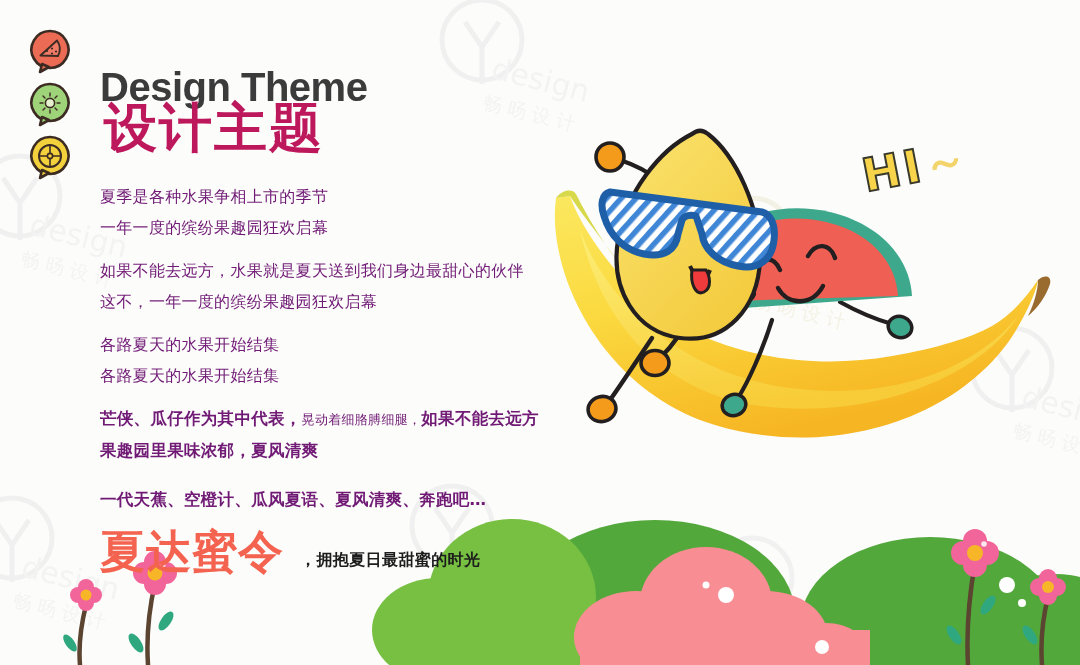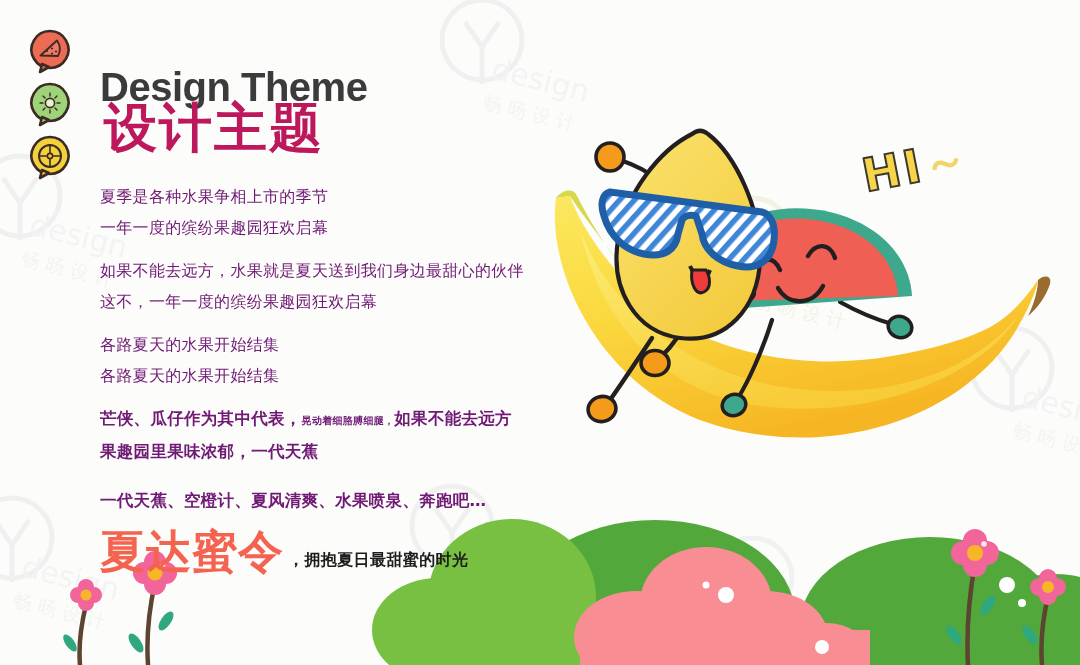--- a/index.html
+++ b/index.html
@@ -37,30 +37,30 @@
 
   
   .copy{position:absolute;left:100px;top:181px;z-index:6;width:520px;}
   .p{
     color:#701a75;font-size:16px;line-height:31px;letter-spacing:.3px;
     font-family:"DejaVu Sans","Liberation Sans",sans-serif;
     white-space:nowrap;
   }
   .p.gap{margin-top:12px;}
   .p.bold{font-weight:700;font-size:16.5px;}
-  .p.bold .small{font-size:10px;font-weight:700;}
+  .p.bold .small{font-size:13px;font-weight:400;}
 
   
   .slogan{position:absolute;left:100px;top:527px;z-index:6;display:flex;align-items:flex-end;}
   .slogan-main{
     font-size:45px;line-height:50px;color:#f4634f;font-weight:700;letter-spacing:1px;
     font-family:Liberation Serif, serif;white-space:nowrap;
   }
   .slogan-sub{
-    font-size:16px;font-weight:700;color:#1c1c1c;margin-left:4px;margin-bottom:6px;
+    font-size:16px;font-weight:700;color:#1c1c1c;margin-left:16px;margin-bottom:6px;
     letter-spacing:.4px;white-space:nowrap;
     font-family:"DejaVu Sans","Liberation Sans",sans-serif;
   }
 
   
   .art{position:absolute;left:540px;top:120px;width:540px;height:340px;z-index:4;}
   .art svg{display:block;}
 
   
   .hi{
@@ -217,23 +217,23 @@
     <div class="p">夏季是各种水果争相上市的季节</div>
     <div class="p">一年一度的缤纷果趣园狂欢启幕</div>
 
     <div class="p gap">如果不能去远方，水果就是夏天送到我们身边最甜心的伙伴</div>
     <div class="p">这不，一年一度的缤纷果趣园狂欢启幕</div>
 
     <div class="p gap">各路夏天的水果开始结集</div>
     <div class="p">各路夏天的水果开始结集</div>
 
     <div class="p bold gap"><span>芒侠、瓜仔作为其中代表，</span><span class="small">晃动着细胳膊细腿，</span><span>如果不能去远方</span></div>
-    <div class="p bold">果趣园里果味浓郁，一代天蕉</div>
-
-    <div class="p bold gap" style="margin-top:18px;">一代天蕉、空橙计、夏风清爽、水果喷泉、奔跑吧…</div>
+    <div class="p bold">果趣园里果味浓郁，夏风清爽</div>
+
+    <div class="p bold gap" style="margin-top:18px;">一代天蕉、空橙计、瓜风夏语、夏风清爽、奔跑吧…</div>
   </div>
 
   <div class="slogan">
     <div class="slogan-main">夏达蜜令</div>
     <div class="slogan-sub">，拥抱夏日最甜蜜的时光</div>
   </div>
 
   <div class="art">
     <svg width="540" height="340" viewBox="0 0 540 340">
       <defs>

